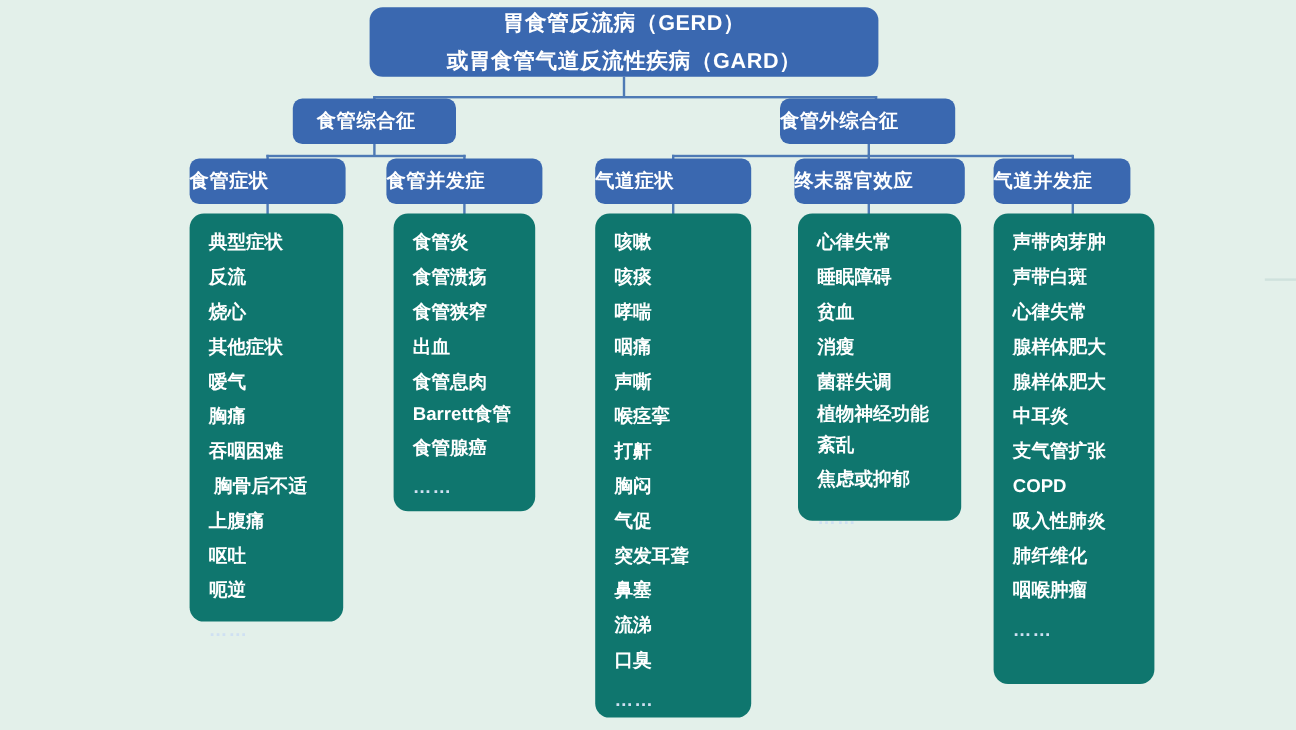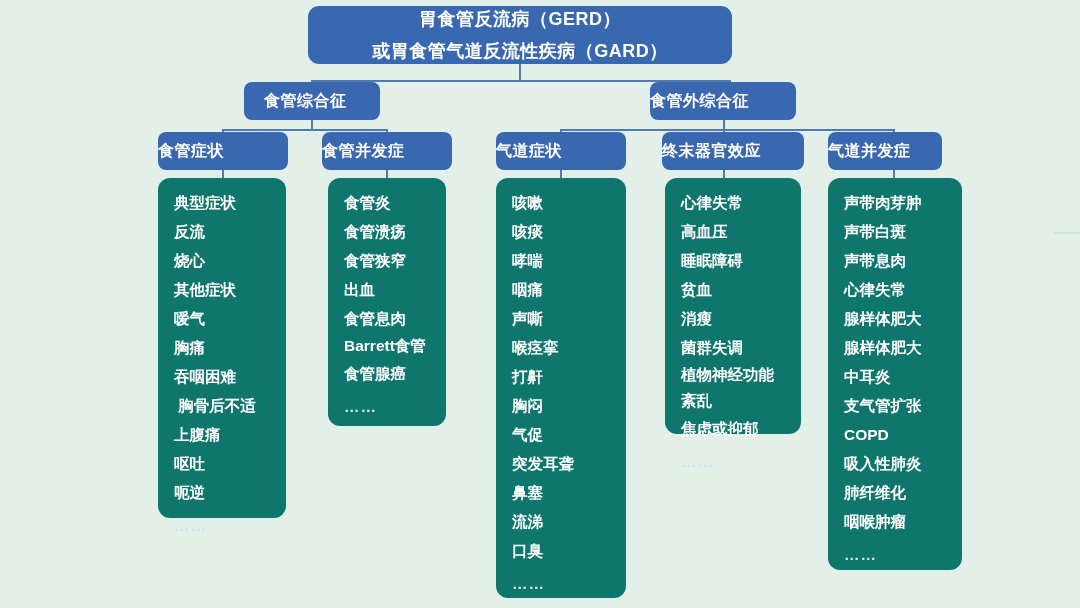--- a/index.html
+++ b/index.html
@@ -158,33 +158,31 @@
       <div class="item">胸闷</div>
       <div class="item">气促</div>
       <div class="item">突发耳聋</div>
       <div class="item">鼻塞</div>
       <div class="item">流涕</div>
       <div class="item">口臭</div>
       <div class="ellipsis">……</div>
     </div>
   <div class="panel" id="p-organ-eff">
       <div class="item">心律失常</div>
-      <div class="item">高血压</div>
       <div class="item">睡眠障碍</div>
       <div class="item">贫血</div>
       <div class="item">消瘦</div>
       <div class="item">菌群失调</div>
       <div class="item wrap">植物神经功能紊乱</div>
       <div class="item">焦虑或抑郁</div>
       <div class="ellipsis">……</div>
     </div>
   <div class="panel" id="p-airway-comp">
       <div class="item">声带肉芽肿</div>
       <div class="item">声带白斑</div>
-      <div class="item">声带息肉</div>
       <div class="item">心律失常</div>
       <div class="item">腺样体肥大</div>
       <div class="item">腺样体肥大</div>
       <div class="item">中耳炎</div>
       <div class="item">支气管扩张</div>
       <div class="item">COPD</div>
       <div class="item">吸入性肺炎</div>
       <div class="item">肺纤维化</div>
       <div class="item">咽喉肿瘤</div>
       <div class="ellipsis">……</div>

